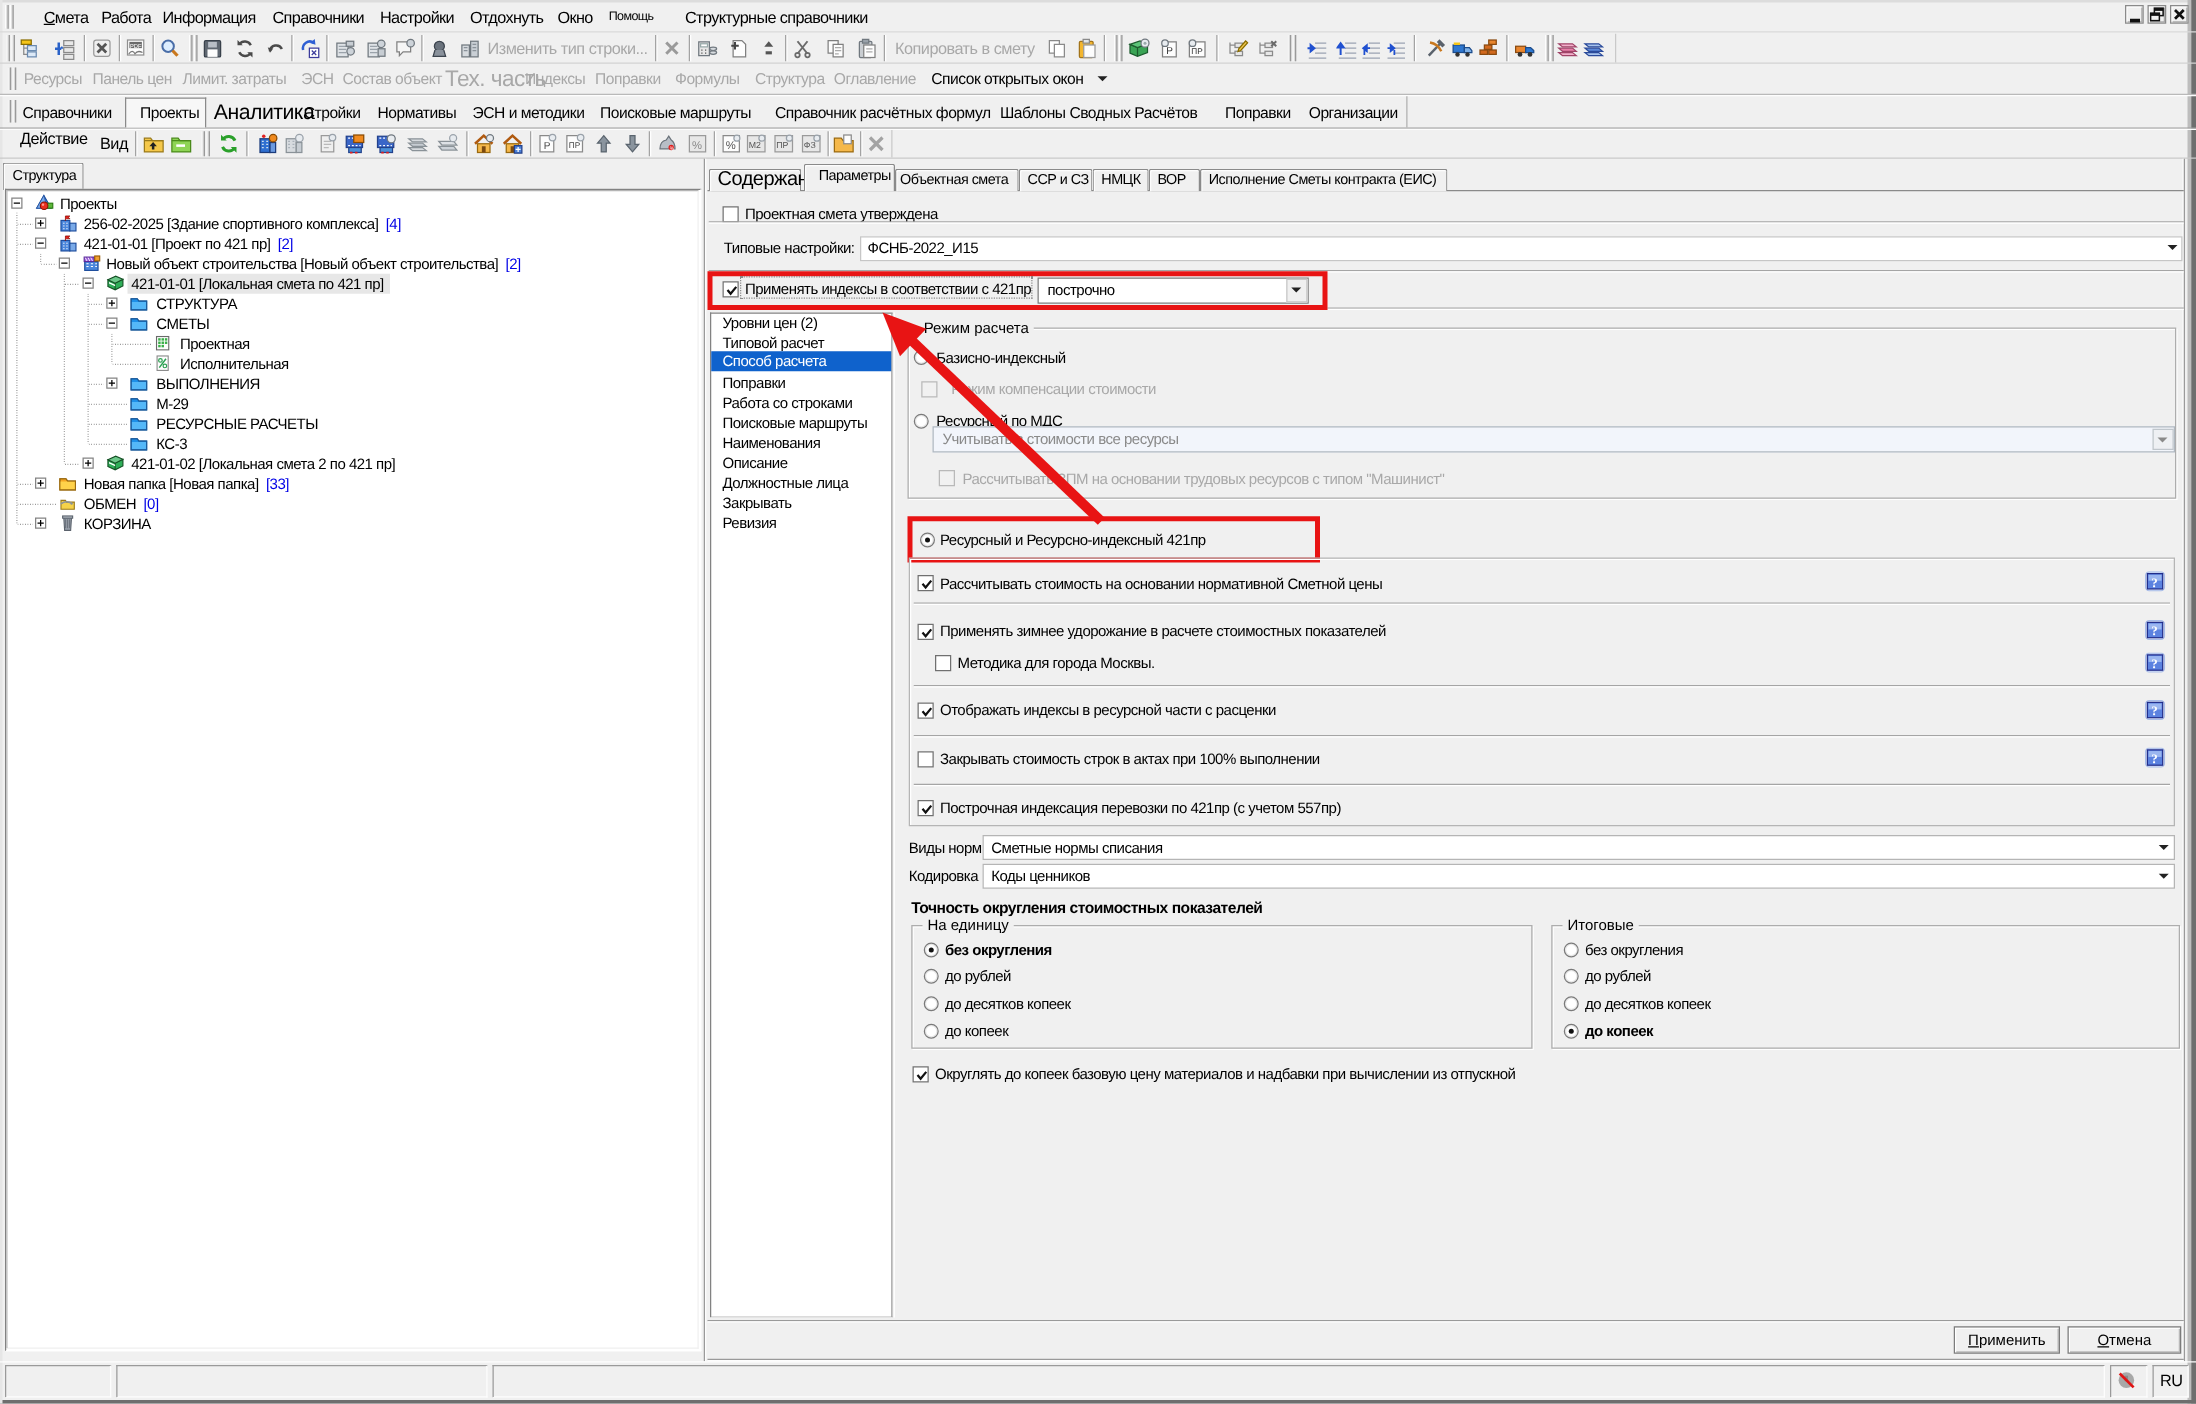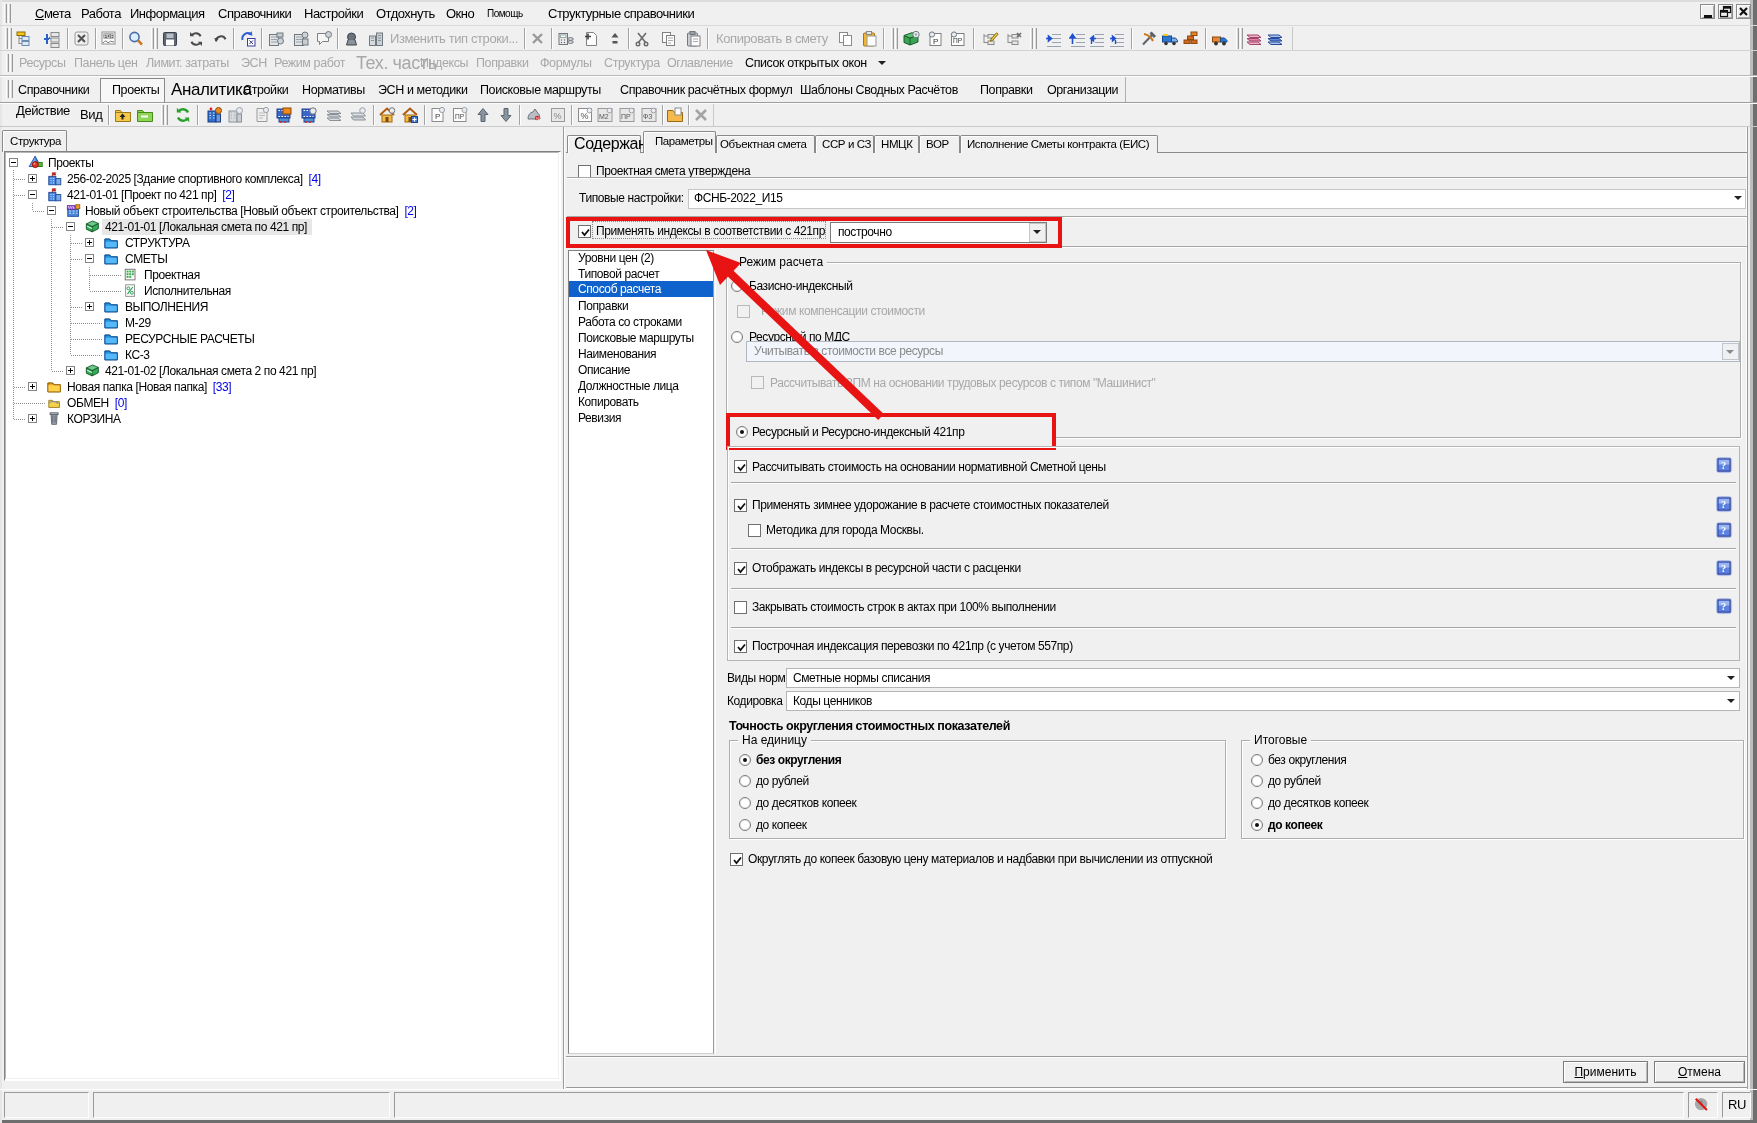--- a/index.html
+++ b/index.html
@@ -371,21 +371,21 @@
     </div>
 <div class="abs" style="left:1292px;top:27px;width:1px;height:23px;background:#c9c9c9"></div>
 <div class="abs" style="left:0;top:75px;width:1757px;height:1px;background:#b9b9b9"></div>
 <div class="abs" style="left:0;top:76px;width:1757px;height:1px;background:#fdfdfd"></div>
 <div class="gr" style="left:6px;top:54px;height:18px"></div>
 <div class="gr" style="left:10px;top:54px;height:18px"></div>
 <div class="t g" style="left:19px;top:56px;font-size:12.5px">Ресурсы</div>
 <div class="t g" style="left:74px;top:56px;font-size:12.5px">Панель цен</div>
 <div class="t g" style="left:146px;top:56px;font-size:12.5px">Лимит. затраты</div>
 <div class="t g" style="left:241px;top:56px;font-size:12.5px">ЭСН</div>
-<div class="t g" style="left:274px;top:56px;font-size:12.5px">Режим работ</div>
+<div class="t g" style="left:274px;top:56px;font-size:12.5px">Состав объект</div>
 <div class="t g" style="left:356px;top:56px;font-size:18px">Тех. часть</div>
 <div class="t g" style="left:420px;top:56px;font-size:12.5px">Индексы</div>
 <div class="t g" style="left:476px;top:56px;font-size:12.5px">Поправки</div>
 <div class="t g" style="left:540px;top:56px;font-size:12.5px">Формулы</div>
 <div class="t g" style="left:604px;top:56px;font-size:12.5px">Структура</div>
 <div class="t g" style="left:667px;top:56px;font-size:12.5px">Оглавление</div>
 <div class="t " style="left:745px;top:56px;font-size:12.5px">Список открытых окон</div>
 <div class="darr" style="left:878px;top:61px"></div>
 <div class="abs" style="left:0;top:102px;width:1757px;height:1px;background:#9e9e9e"></div>
 <div class="abs" style="left:0;top:103px;width:1757px;height:1px;background:#fdfdfd"></div>
@@ -861,23 +861,23 @@
 <div class="abs" style="left:569px;top:281px;width:144px;height:16px;background:#0f62cc"></div>
 <div class="t " style="left:578px;top:251px">Уровни цен (2)</div>
 <div class="t " style="left:578px;top:267px">Типовой расчет</div>
 <div class="t " style="left:578px;top:282px;color:#fff">Способ расчета</div>
 <div class="t " style="left:578px;top:299px">Поправки</div>
 <div class="t " style="left:578px;top:315px">Работа со строками</div>
 <div class="t " style="left:578px;top:331px">Поисковые маршруты</div>
 <div class="t " style="left:578px;top:347px">Наименования</div>
 <div class="t " style="left:578px;top:363px">Описание</div>
 <div class="t " style="left:578px;top:379px">Должностные лица</div>
-<div class="t " style="left:578px;top:395px">Копировать</div>
+<div class="t " style="left:578px;top:395px">Закрывать</div>
 <div class="t " style="left:578px;top:411px">Ревизия</div>
-<div class="grp" style="left:726px;top:262px;width:1015px;height:176px">
+<div class="grp" style="left:726px;top:262px;width:1015px;height:137px">
       <b>Режим расчета</b>
     </div>
 <div class="rd" style="left:731px;top:280px"></div>
 <div class="t " style="left:749px;top:279px">Базисно-индексный</div>
 <div class="cbd" style="left:737px;top:305px"></div>
 <div class="t " style="left:761px;top:304px;color:#a8a8a8">Режим компенсации стоимости</div>
 <div class="rd" style="left:731px;top:331px"></div>
 <div class="t " style="left:749px;top:330px">Ресурсный по МДС</div>
 <div class="abs" style="left:746px;top:341px;width:994px;height:21px;background:#f2f5fb;border:1px solid #b0b8c0"></div>
 <div class="t " style="left:754px;top:344px;color:#8a8a8a">Учитывать в стоимости все ресурсы</div>

